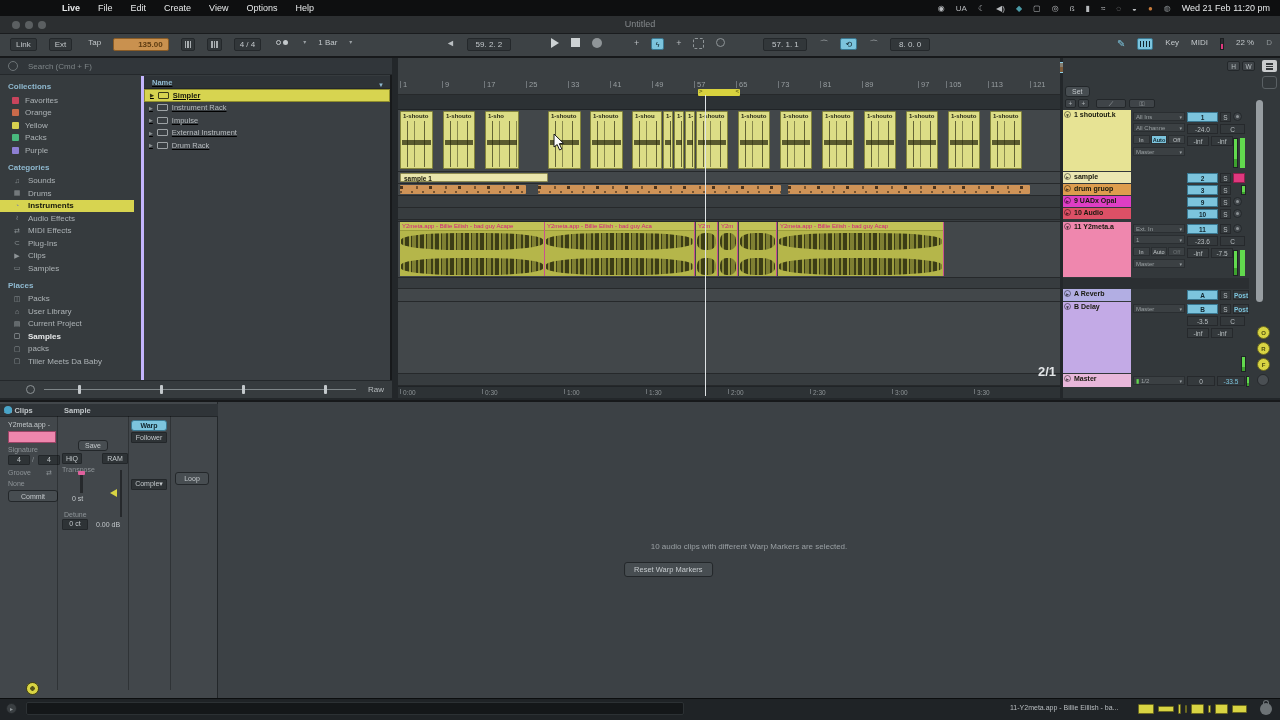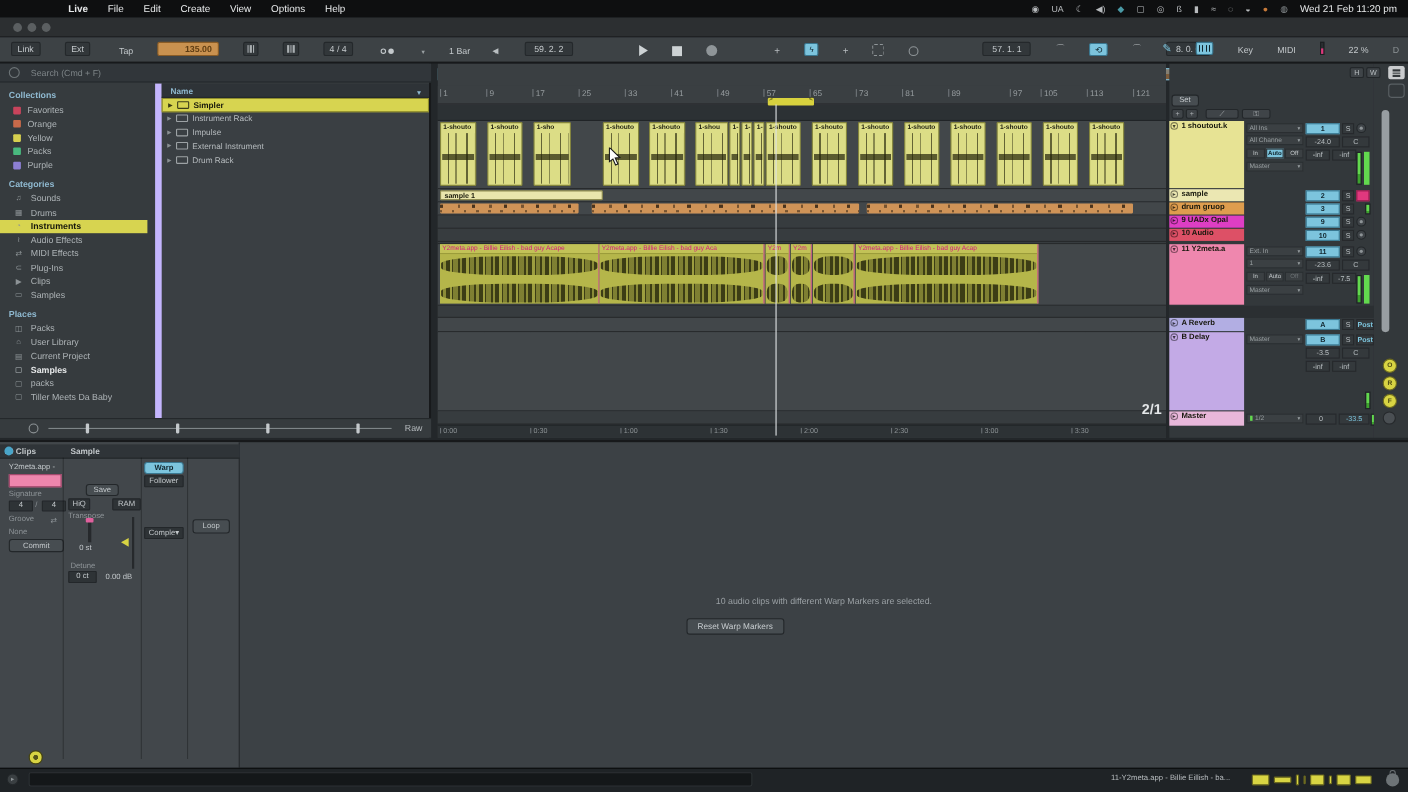--- a/index.html
+++ b/index.html
@@ -16,21 +16,21 @@
   .st-icon { font-size:8px; }
   #menu-clock { color:#e6e8e9; font-size:9px; }
 
   
   #titlebar { position:absolute; left:0; top:16px; width:1280px; height:18px; background:#2c2f31; border-bottom:1px solid #1a1c1e; }
   .tl { position:absolute; top:5px; width:8px; height:8px; border-radius:50%; background:#5b5f61; }
   #window-title { position:absolute; left:0; right:0; top:3px; text-align:center; color:#85898c; font-size:9px; }
 
   
   #transport { position:absolute; left:0; top:34px; width:1280px; height:24px; background:#3d4245; border-bottom:2px solid #17191b; }
-  .t-group { position:absolute; top:4px; display:flex; align-items:flex-end; gap:22px; }
+  .t-group { position:absolute; top:4px; display:flex; align-items:flex-start; gap:12px; }
   .tbox { background:#32373a; border:1px solid #24282b; color:#c3c8cb; font-size:8px; padding:1px 5px; border-radius:2px; white-space:nowrap; }
   .tlabel { color:#c3c8cb; font-size:8px; }
   .tempo { background:#c9914f !important; border-color:#8a5c26 !important; color:#5e3c12 !important; font-weight:bold;padding-left:24px; }
   .tcaret { color:#9aa0a3; font-size:6px; }
   .nudge { display:inline-flex; gap:1px; align-items:flex-end; background:#32373a; border:1px solid #24282b; padding:2px 3px; border-radius:2px; }
   .nudge i { display:block; width:1.5px; height:7px; background:#a9aeb1; }
   .met { display:inline-flex; align-items:center; gap:2px; padding:2px 3px; }
   .met .c1 { width:5px; height:5px; border-radius:50%; border:1px solid #c3c8cb; }
   .met .c2 { width:5px; height:5px; border-radius:50%; background:#c3c8cb; }
   .ticon { color:#b9bec1; font-size:9px; }
@@ -52,21 +52,21 @@
   #search-row { position:absolute; left:0; top:0; width:392px; height:17px; background:#31363a; border-bottom:1px solid #24282b; color:#7e8588; font-size:8px; line-height:17px; padding-left:28px; }
   #search-circle { position:absolute; left:8px; top:3px; width:10px; height:10px; border:1px solid #6d7477; border-radius:50%; }
   #sidebar { position:absolute; left:0; top:18px; width:140px; bottom:18px; overflow:hidden; }
   .b-sec { color:#8fb9d0; font-weight:bold; font-size:8px; padding:6px 0 3px 8px; }
   .b-item { display:flex; align-items:center; gap:6px; height:12.5px; padding-left:12px; color:#adb3b6; font-size:8px; white-space:nowrap; }
   .b-item.sel { background:#d7d450; color:#17180c; font-weight:bold; width:134px; }
   .b-item.bold { color:#e6e8e9; font-weight:bold; }
   .swatch { width:7px; height:7px; border-radius:1px; display:inline-block; }
   .b-ic { width:10px; text-align:center; font-size:7px; color:#8d9396; }
   #scrollbar-browser { position:absolute; right:1px; top:20px; width:5px; height:120px; background:#565c60; border-radius:3px; }
-  #devices { position:absolute; left:141px; top:18px; right:0; bottom:18px; background:#3a3f43; border-left:6px solid #c4b5fd; }
+  #devices { position:absolute; left:141px; top:18px; right:0; bottom:18px; background:#3a3f43; border-left:3px solid #c4b5fd;text-decoration:underline; }
   #dev-header { height:13px; background:#2e3337; color:#8fb9d0; font-weight:bold; font-size:7.5px; line-height:13px; padding-left:8px; border-bottom:1px solid #24282b; position:relative; }
   #dev-header .hdr-caret { position:absolute; right:6px; top:3px; color:#8fb9d0; font-size:6px; }
   .dev-row { display:flex; align-items:center; gap:4px; height:12.5px; padding-left:5px; color:#b6bbbe; font-size:7.5px; }
   .dev-row.sel { background:#d7d450; color:#17180c; font-weight:bold; border:1px solid #8f8d2c; }
   .dev-row .tri { font-size:5px; color:#8a9093; }
   .dev-row.sel .tri { color:#3a3a14; }
   .dev-ic { width:11px; height:7px; border:1px solid currentColor; border-radius:1px; position:relative; opacity:.8; }
   #browser-slider { position:absolute; left:0; bottom:0; width:392px; height:18px; background:#363b3e; border-top:1px solid #24282b; }
   #slider-line { position:absolute; left:44px; right:36px; top:8px; height:1px; background:#7e8588; }
   .slider-dot { position:absolute; top:4px; width:3px; height:9px; background:#c3c8cb; border-radius:1px; }
@@ -220,20 +220,21 @@
           <span class="st-icon" style="color:#8d9396">◍</span>
         </span>
       <span id="menu-clock">Wed 21 Feb 11:20 pm</span>
     </div>
   </div>
 
   <div id="titlebar">
     <span class="tl" style="left:12px"></span>
     <span class="tl" style="left:25px"></span>
     <span class="tl" style="left:38px"></span>
+    <div id="window-title">Untitled</div>
   </div>
 
   <div id="transport">
     <div class="t-group" style="left:10px">
       <span class="tbox">Link</span>
       <span class="tbox">Ext</span>
       <span class="tlabel" style="margin-left:4px">Tap</span>
       <span class="tbox tempo">135.00</span>
       <span class="nudge">
           <i></i>

